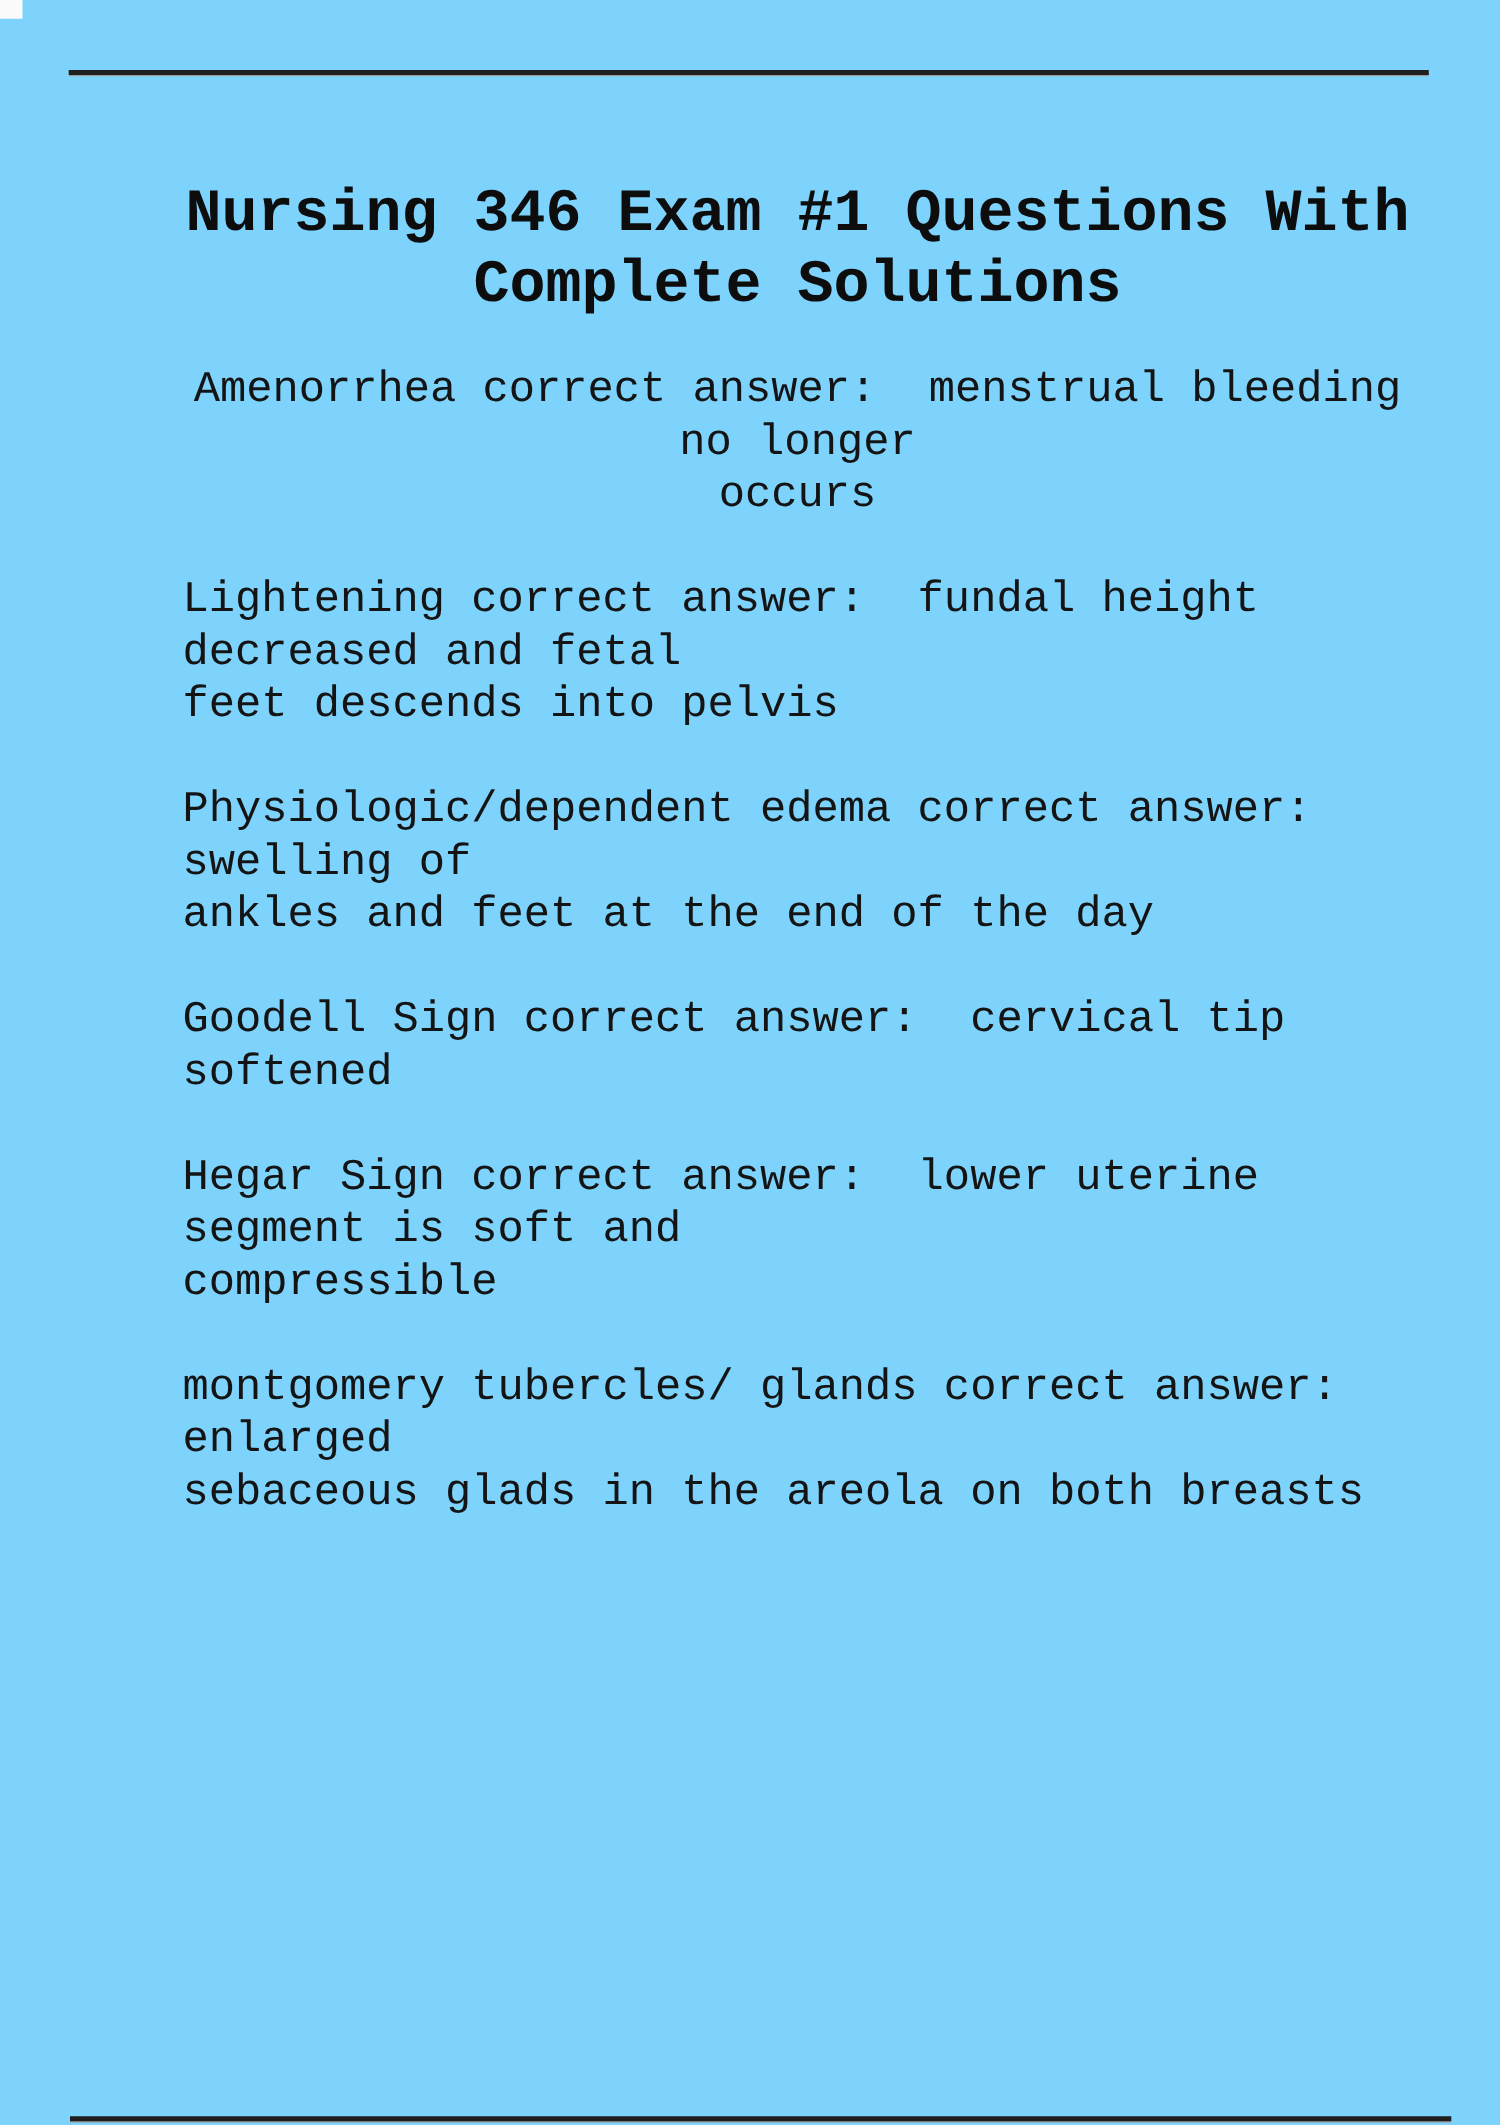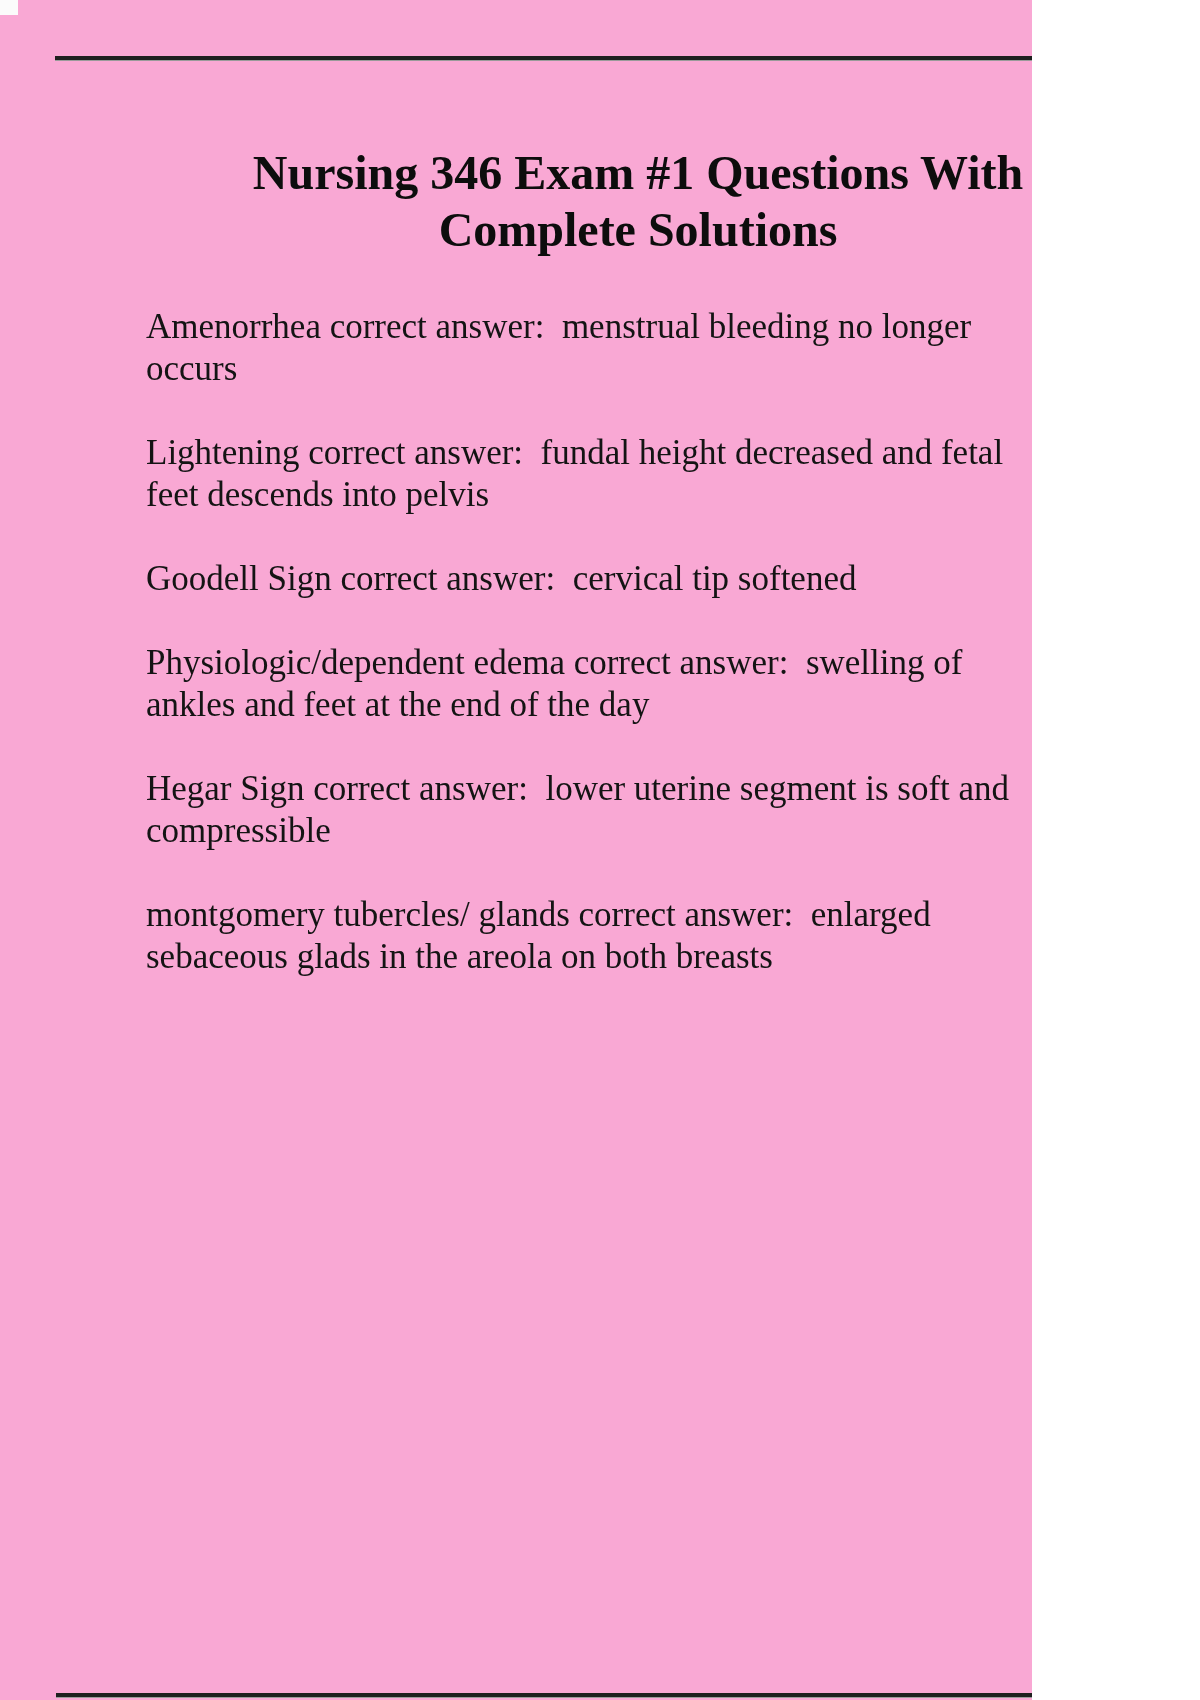--- a/index.html
+++ b/index.html
@@ -1,23 +1,23 @@
 <!DOCTYPE html>
 <html><head>
 <meta charset="utf-8">
 <style>
   html, body { margin: 0; padding: 0; background: #ffffff; }
 
   .page {
     position: relative;
-    width: 1032px;
+    width: 1200px;
     height: 1700px;
-    background: #f9a8d4;
+    background: #7dd3fc;
     overflow: hidden;
-    font-family: Liberation Serif, serif;
+    font-family: Liberation Mono, monospace;
     color: #111111;
   }
 
   .scan-artifact {
     position: absolute;
     left: 0; top: 0;
     width: 18px; height: 15px;
     background: #fbfbfb;
   }
 
@@ -46,42 +46,42 @@
     color: #0d0d0d;
   }
 
   .qa {
     margin: 42px 0 0 0;
     font-size: 35px;
     line-height: 42px;
     white-space: pre-wrap;
     color: #141414;
   }
-  .qa.first { margin-top: 48px; }
+  .qa.first { margin-top: 33px; text-align: center; }
 </style>
 </head>
 <body>
 
 <div class="page">
 
   <div class="scan-artifact"></div>
 
   <div class="rule rule-top"></div>
 
   <div class="content">
     <h1 class="doc-title">Nursing 346 Exam #1 Questions With
 Complete Solutions</h1>
 
     <p class="qa first">Amenorrhea correct answer:  menstrual bleeding no longer
 occurs</p>
     <p class="qa">Lightening correct answer:  fundal height decreased and fetal
 feet descends into pelvis</p>
-    <p class="qa">Goodell Sign correct answer:  cervical tip softened</p>
     <p class="qa">Physiologic/dependent edema correct answer:  swelling of
 ankles and feet at the end of the day</p>
+    <p class="qa">Goodell Sign correct answer:  cervical tip softened</p>
     <p class="qa">Hegar Sign correct answer:  lower uterine segment is soft and
 compressible</p>
     <p class="qa">montgomery tubercles/ glands correct answer:  enlarged
 sebaceous glads in the areola on both breasts</p>
   </div>
 
   <div class="rule rule-bottom"></div>
 
 </div>
 

